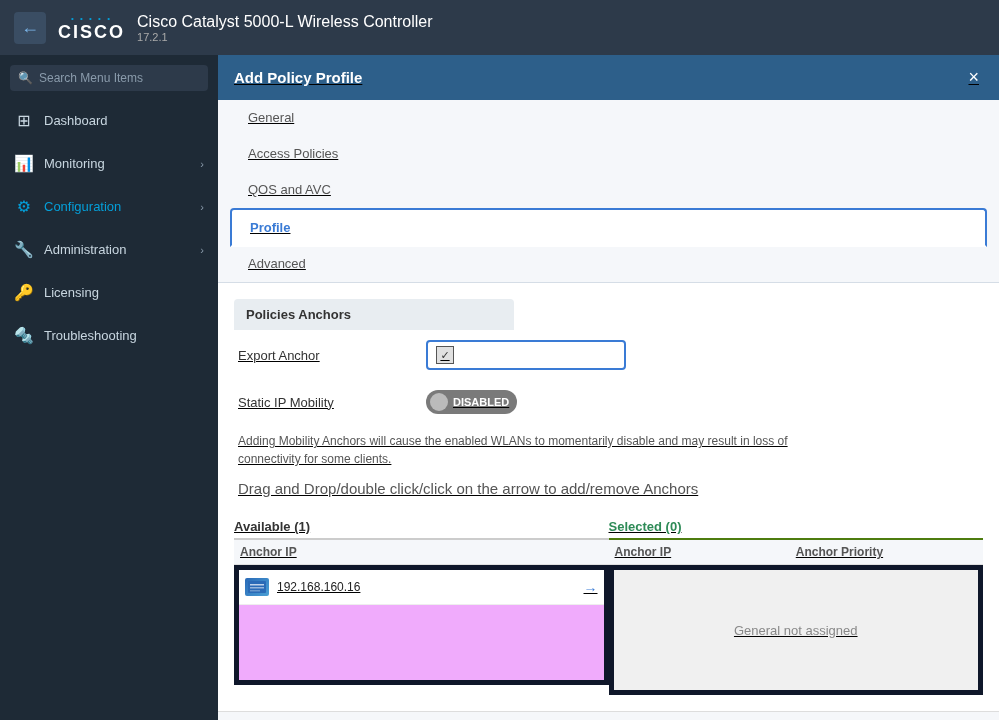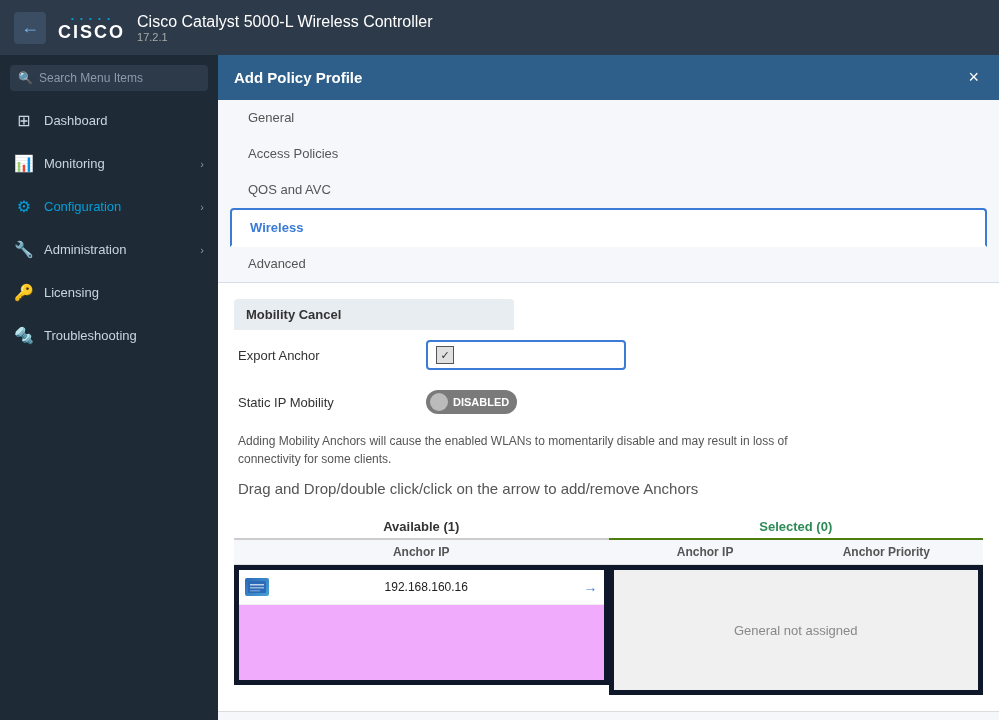--- a/index.html
+++ b/index.html
@@ -159,20 +159,21 @@
       top: 55px;
       left: 218px;
       right: 0;
       bottom: 0;
       background: rgba(0,0,0,0.3);
       display: flex;
       align-items: flex-start;
       justify-content: center;
       padding-top: 0;
       z-index: 100;
+      text-decoration: underline;
     }
     .modal {
       background: #fff;
       width: 100%;
       max-height: 100%;
       overflow-y: auto;
       position: relative;
     }
     .modal-header {
       background: #2d5f8a;
@@ -303,21 +304,20 @@
     .drag-text {
       font-size: 15px;
       color: #555;
       padding: 8px 4px;
     }
 
     
     .anchor-panels {
       display: flex;
       margin-top: 8px;
-      text-align: center;
     }
     .panel {
       flex: 1;
     }
     .panel-header {
       font-size: 13px;
       font-weight: bold;
       padding: 6px 0 4px 0;
       border-bottom: 2px solid #ccc;
       margin-bottom: 0;
@@ -492,27 +492,27 @@
 
         <div class="modal-header">
           <span>Add Policy Profile</span>
           <button class="modal-close">×</button>
         </div>
 
         <div class="modal-tabs">
           <div class="modal-tab">General</div>
           <div class="modal-tab">Access Policies</div>
           <div class="modal-tab">QOS and AVC</div>
-          <div class="modal-tab active">Wireless</div>
+          <div class="modal-tab active">Profile</div>
           <div class="modal-tab">Advanced</div>
         </div>
 
         <div class="modal-body">
           
-          <div class="section-title">Mobility Cancel</div>
+          <div class="section-title">Policies Anchors</div>
 
           
           <div class="form-row">
             <span class="form-label">Export Anchor</span>
             <div class="export-anchor-box">
               <div class="checkbox-icon">✓</div>
             </div>
           </div>
 
           

